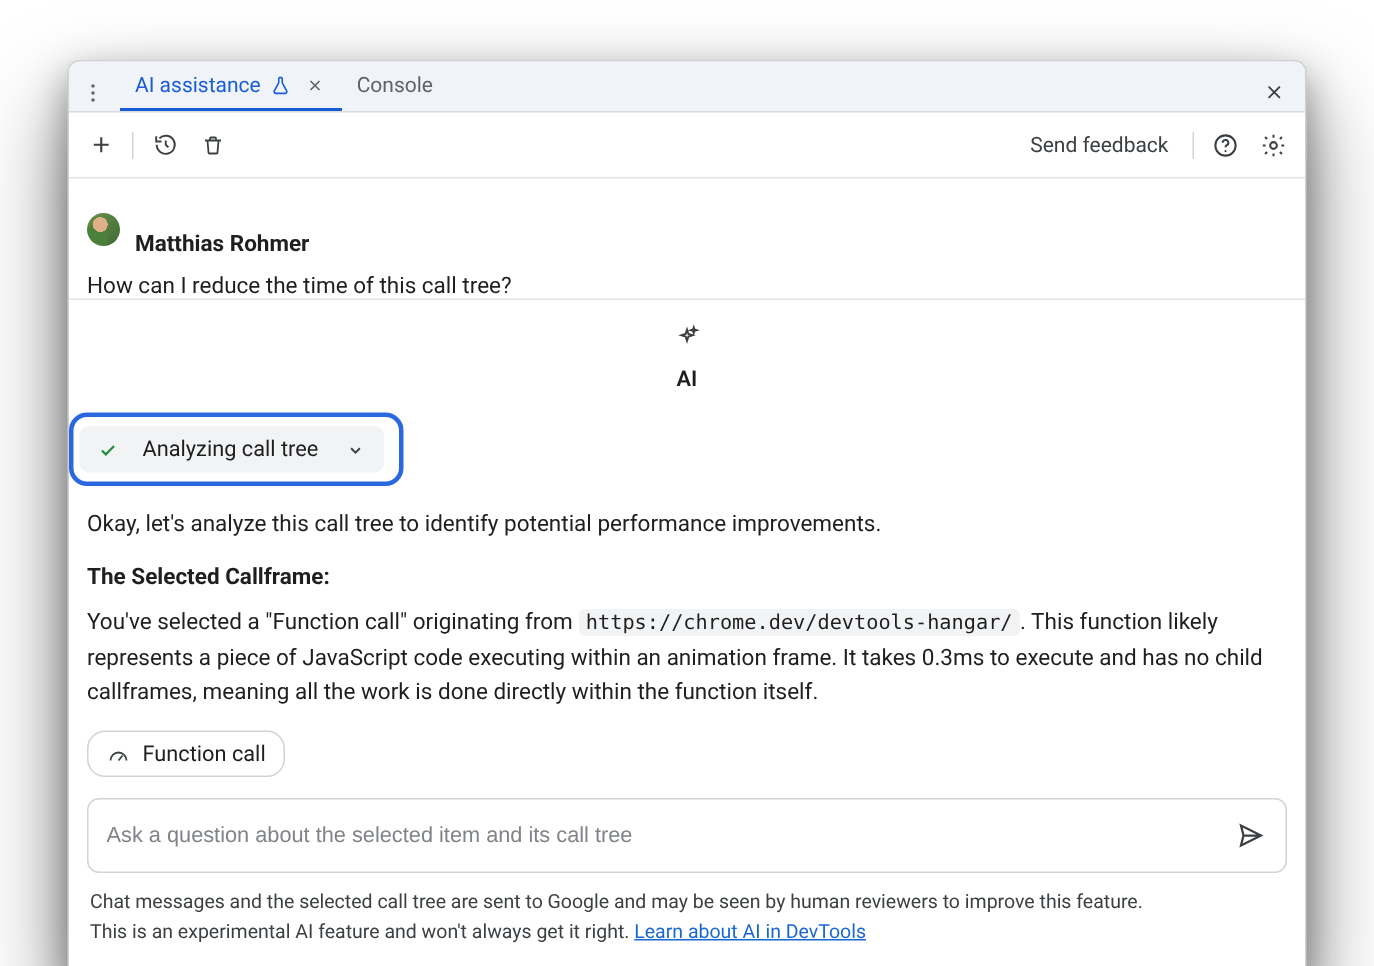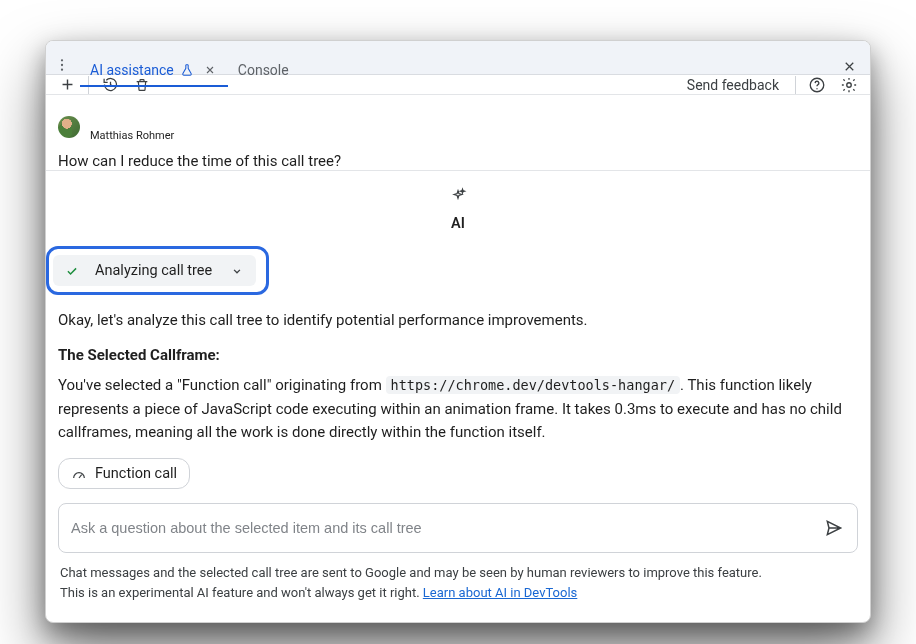--- a/index.html
+++ b/index.html
@@ -14,25 +14,25 @@
     width: 826px;
     border: 1px solid #d0d0d0;
     border-radius: 8px;
     box-shadow: 0 30px 60px rgba(0,0,0,0.5), 0 10px 25px rgba(0,0,0,0.35);
     overflow: hidden;
     background: #fff;
   }
   
   .tabstrip {
     display: flex;
-    align-items: flex-start;
+    align-items: flex-end;
     background: #f0f3f8;
     border-bottom: 1px solid #d9dce1;
     height: 34px;
-    padding: 12px 4px;
+    padding: 0 4px;
   }
   .tabstrip .kebab {
     width: 24px; height: 24px;
     display: flex; align-items: center; justify-content: center;
     border-radius: 4px;
     cursor: pointer;
     color: #5f6368;
     margin-right: 6px;
   }
   .tab {
@@ -65,21 +65,21 @@
   .tabstrip .panel-close {
     width: 26px; height: 26px;
     display: flex; align-items: center; justify-content: center;
     color: #3c4043;
     cursor: pointer;
     margin-right: 4px;
   }
   
   .toolbar {
     display: flex; align-items: center;
-    height: 20px;
+    height: 44px;
     border-bottom: 1px solid #e3e5e8;
     padding: 0 8px;
     gap: 6px;
   }
   .toolbar .iconbtn {
     width: 26px; height: 26px;
     display: flex; align-items: center; justify-content: center;
     color: #3c4043;
     cursor: pointer;
     border-radius: 4px;
@@ -99,21 +99,21 @@
   .msg-head {
     display: flex; align-items: center; gap: 10px;
     margin-bottom: 10px;
   }
   .avatar {
     width: 22px; height: 22px; border-radius: 50%;
     background: radial-gradient(circle at 40% 35%, #e0b089 0 25%, transparent 26%),
                 radial-gradient(circle at 30% 70%, #4b7f3a 0 35%, transparent 36%),
                 linear-gradient(135deg, #6b8f4e, #3e6b32);
   }
-  .username { font-weight: 400; font-size: 11px; margin-top: 18px; }
+  .username { font-weight: 700; font-size: 15px; margin-top: 18px; }
   .user-msg { font-size: 15px; }
   .hr { border: none; border-top: 1px solid #e3e5e8; margin: 0 -12px 16px -12px; }
   .ai-head {
     display: flex; align-items: center; gap: 10px; margin-bottom: 14px; flex-direction: column;
   }
   .ai-icon { width: 18px; height: 18px; color: #3c4043; }
   .ai-label { font-weight: 600; font-size: 14.5px; }
   .status-chip {
     display: inline-flex; align-items: center; gap: 16px;
     padding: 7px 12px;

